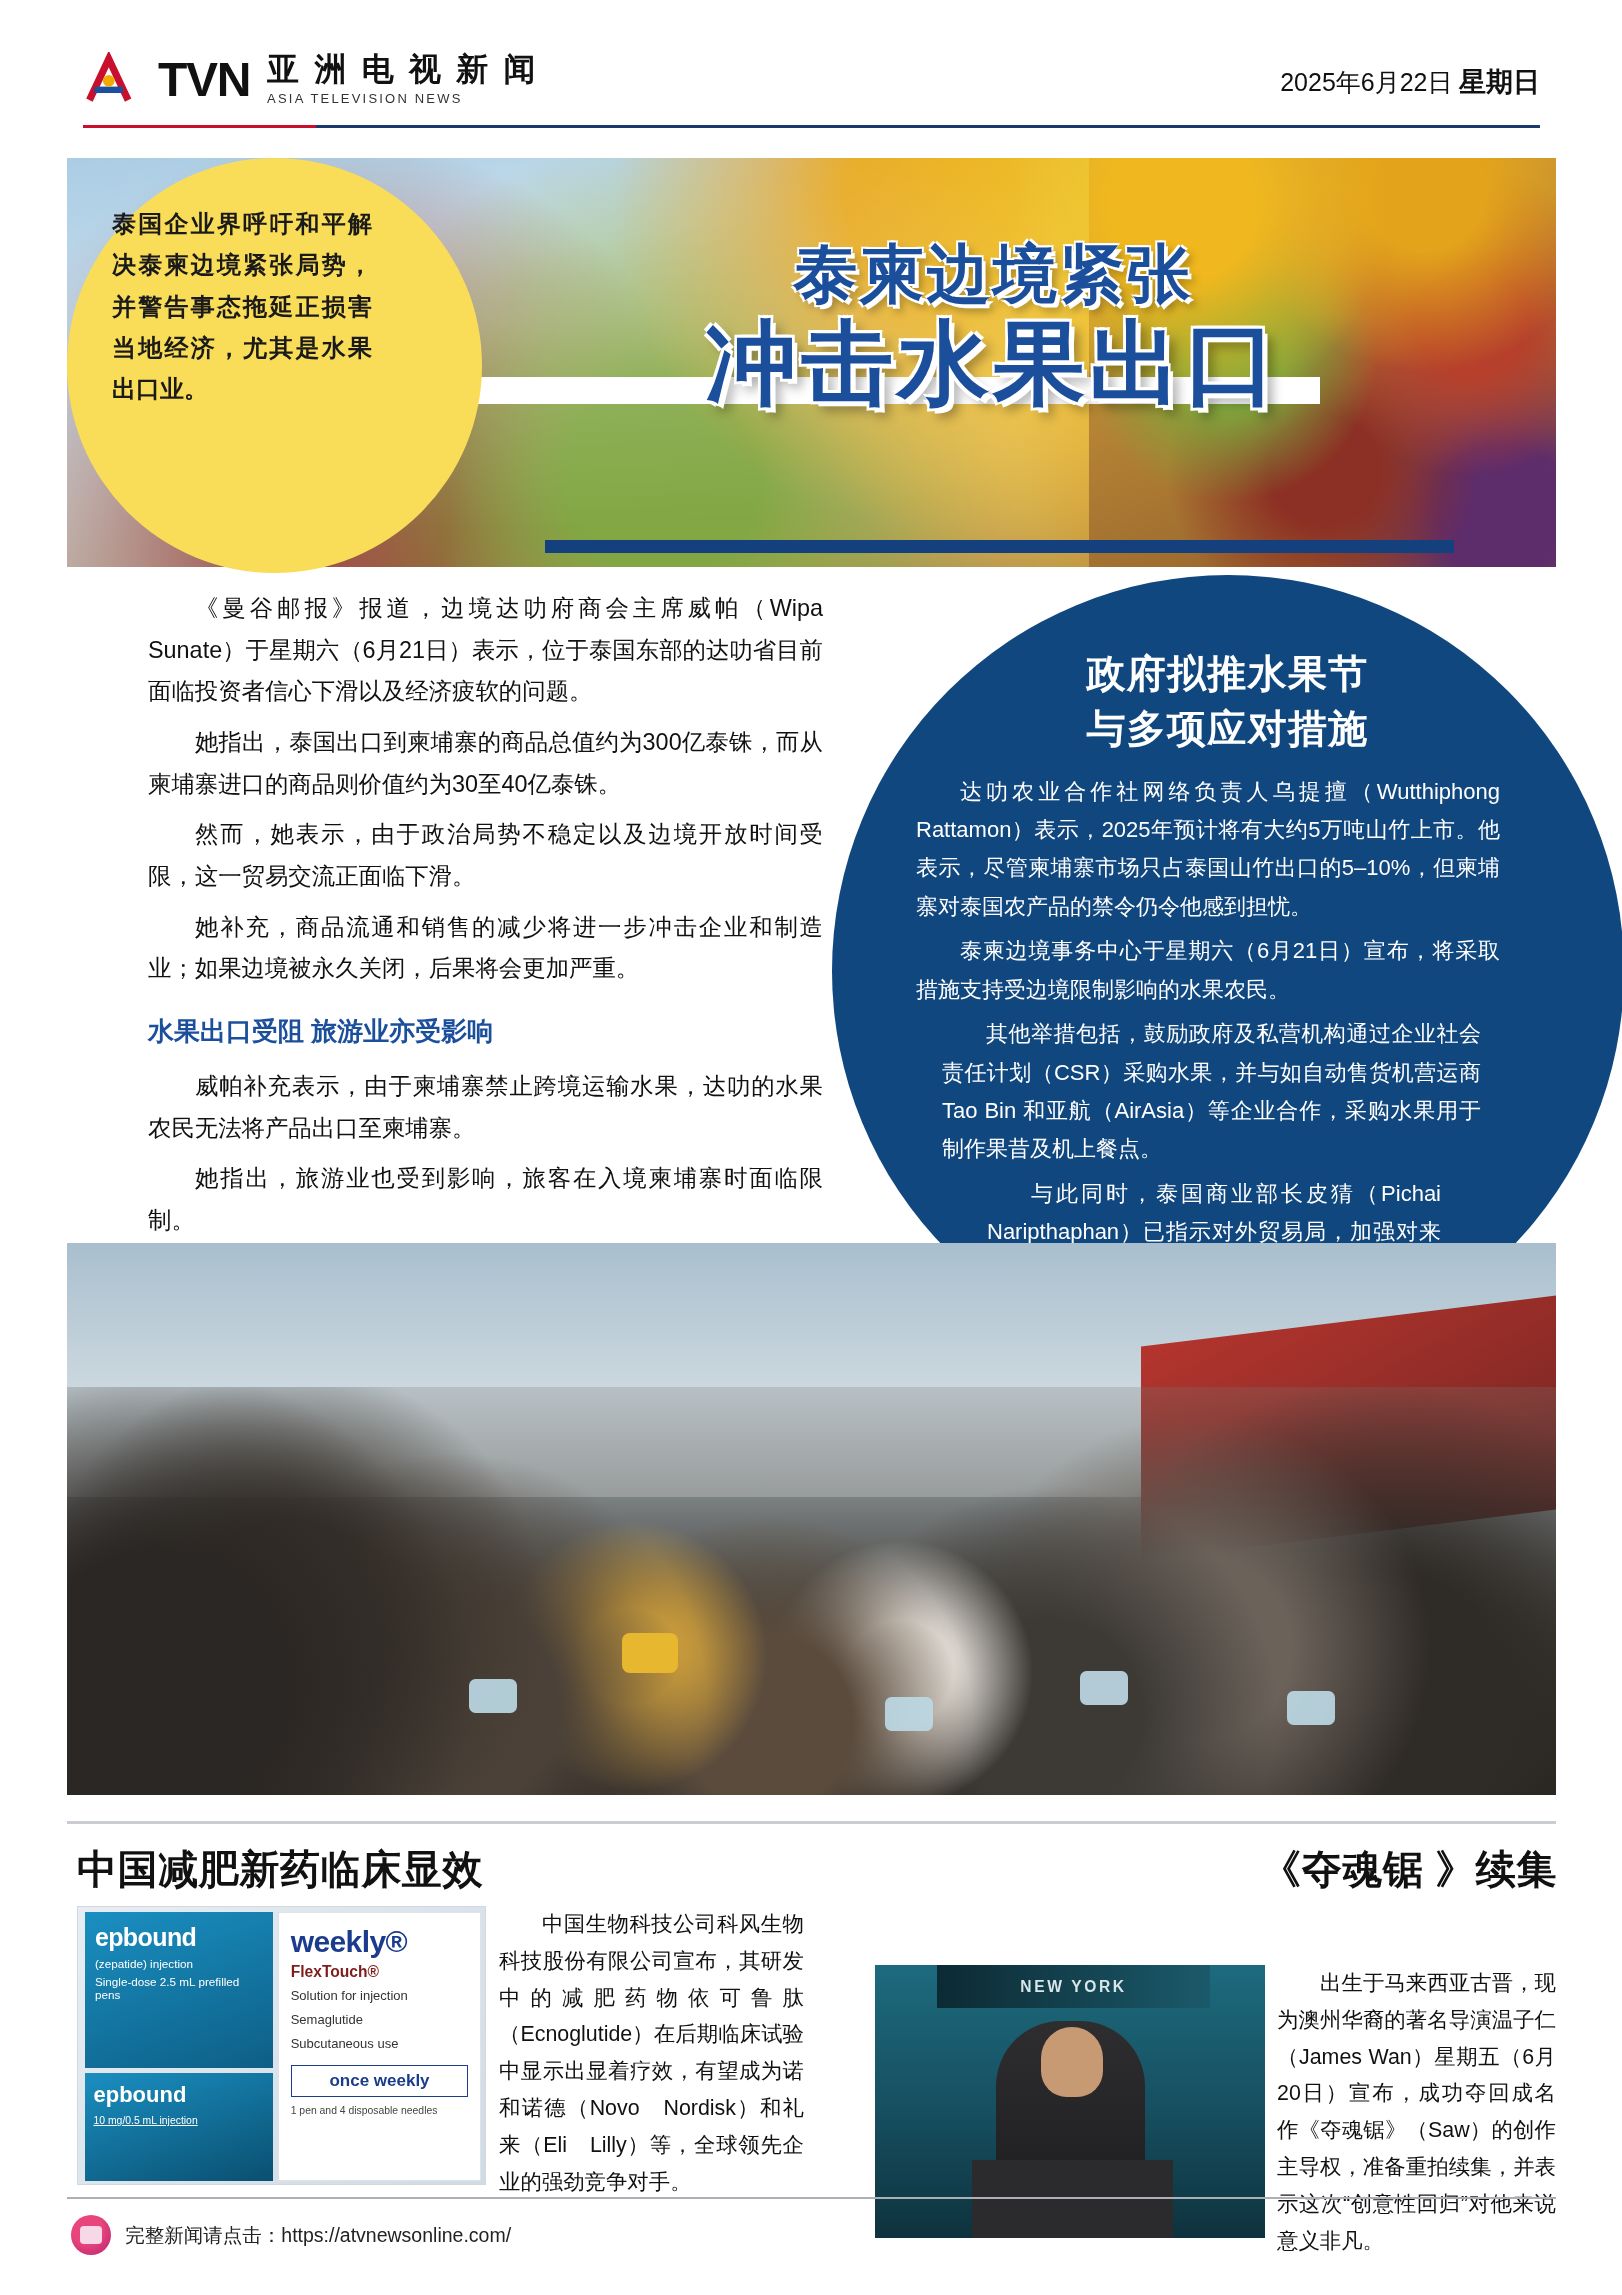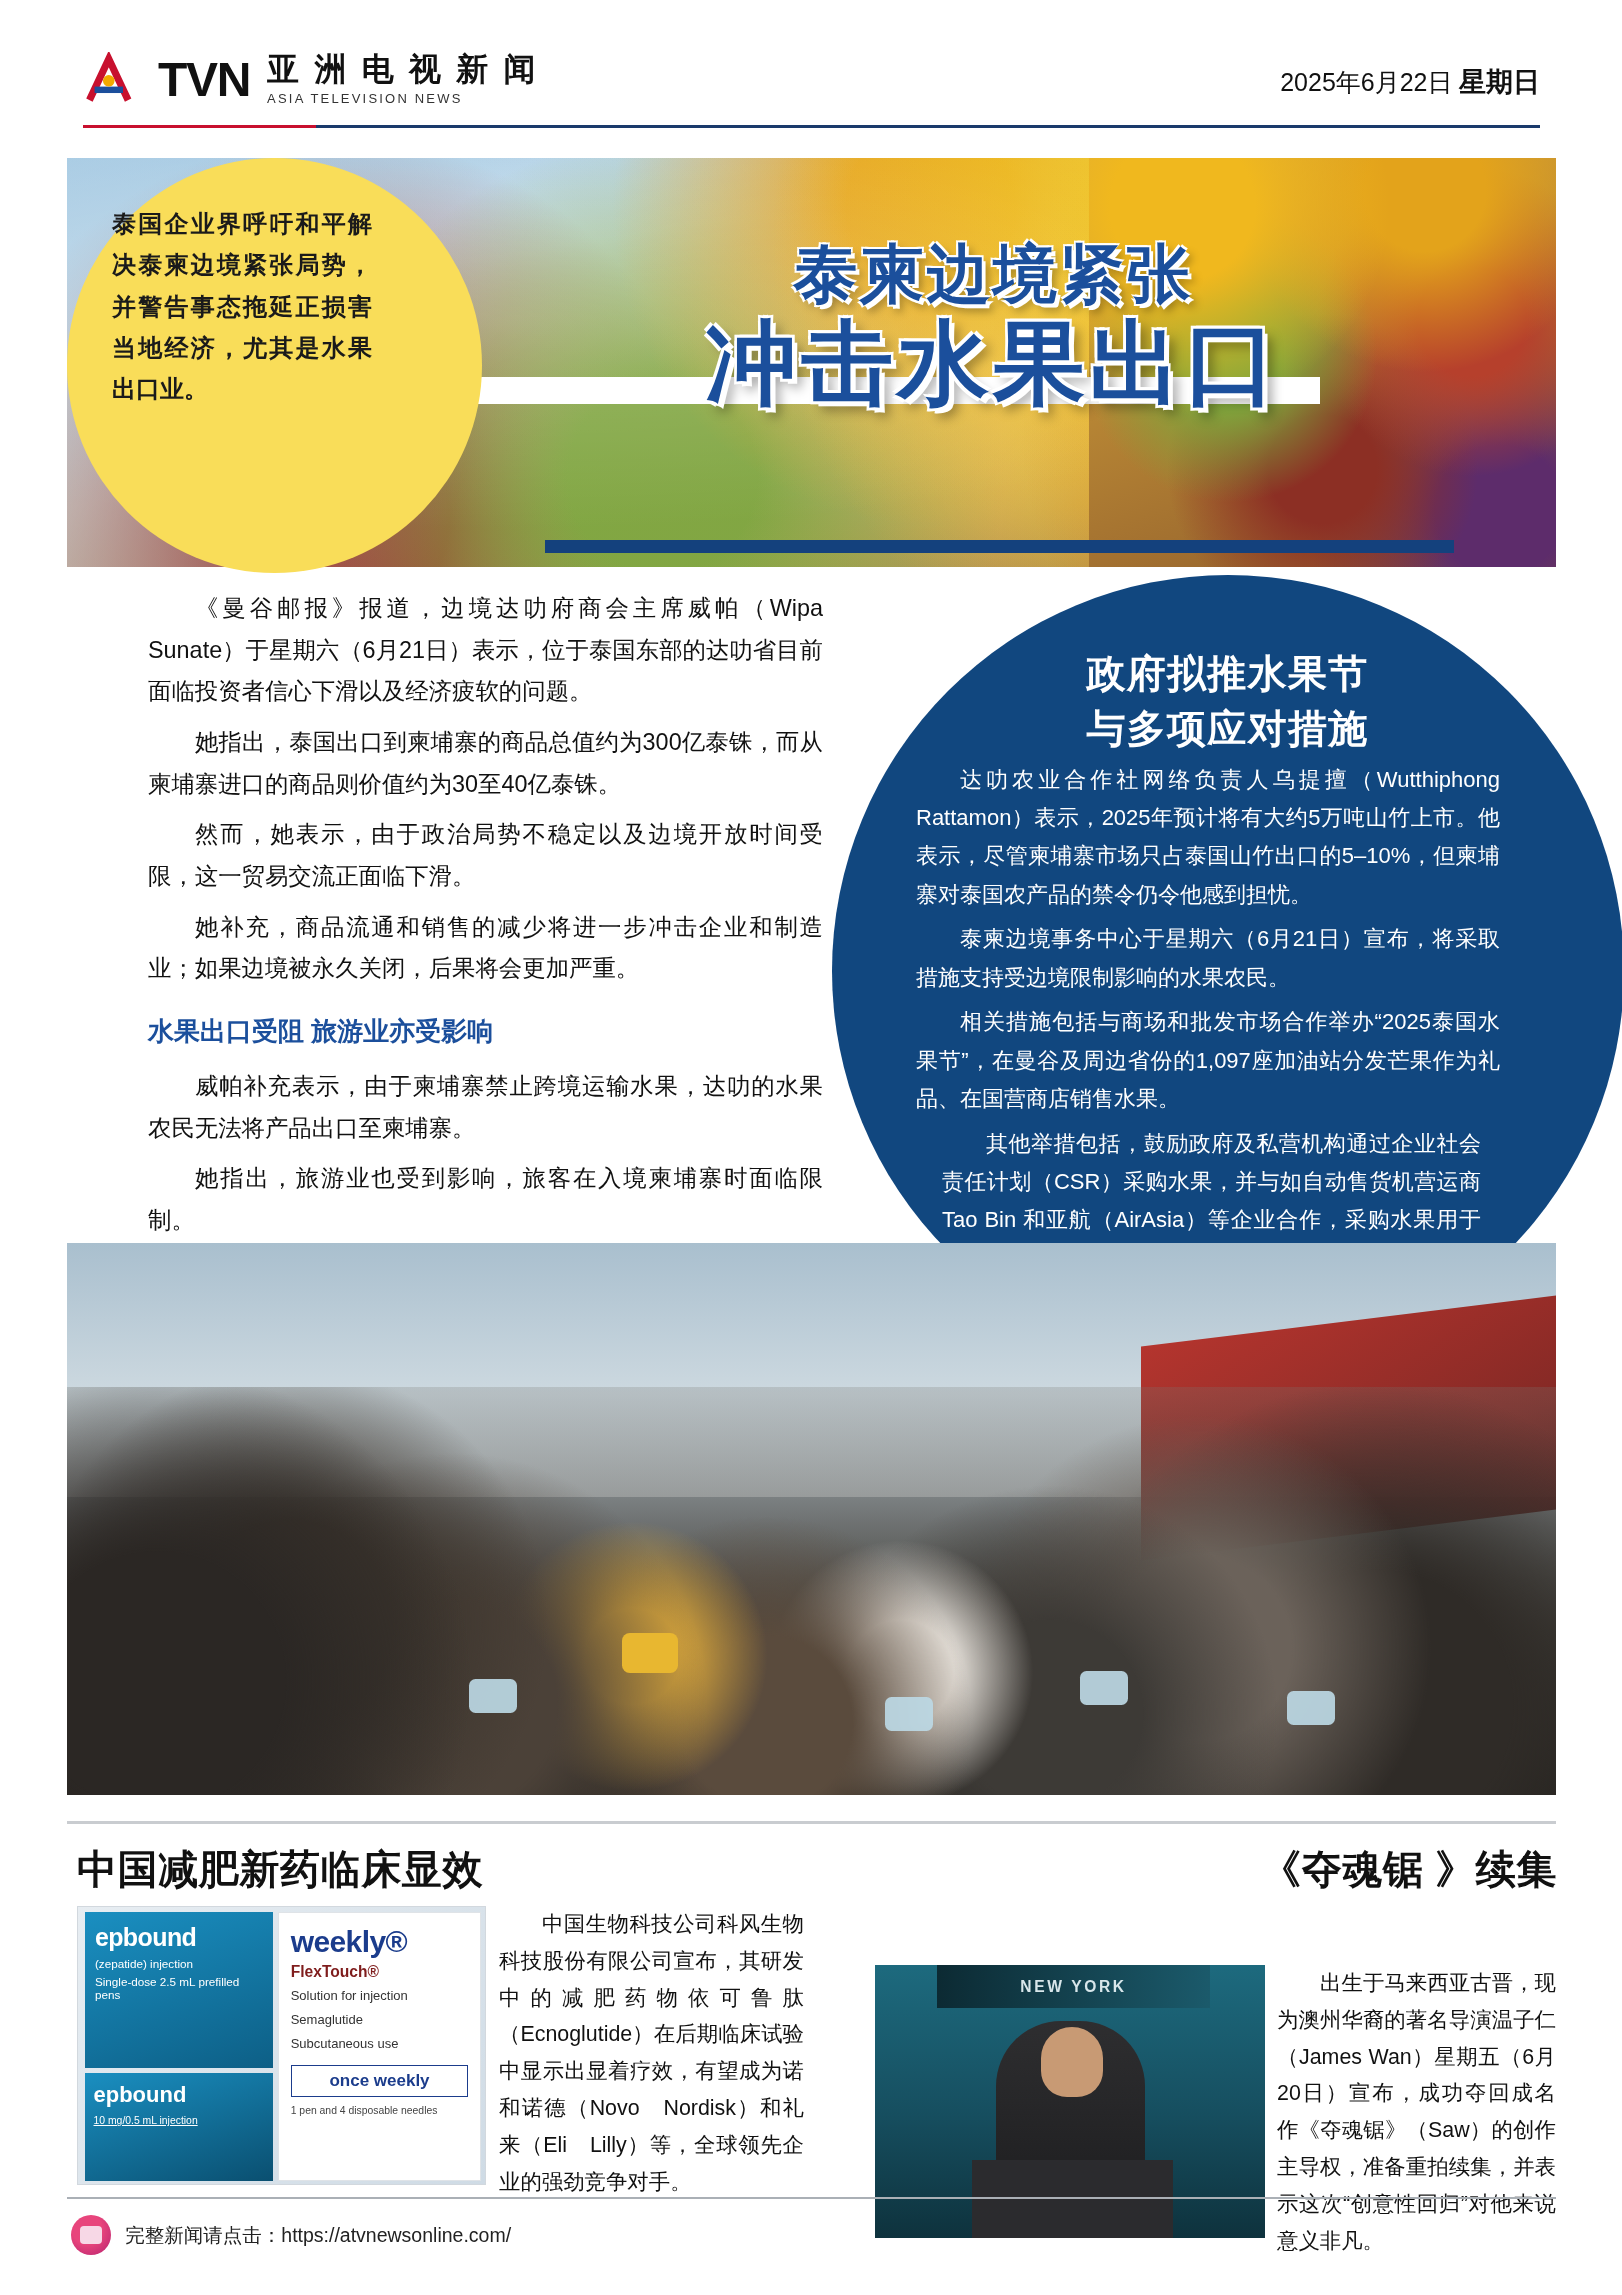--- a/index.html
+++ b/index.html
@@ -152,21 +152,21 @@
     color: #ffffff;
     overflow: hidden;
   }
   #blue-circle-inner {
     position: absolute; left: 84px; top: 71px;
     width: 623px;
   }
   #blue-title {
     text-align: center; font-size: 39px; font-weight: bold;
     letter-spacing: 1.3px; line-height: 1.42;
-    margin-bottom: 4px;
+    margin-bottom: 16px;
   }
   #blue-text { font-size: 22px; line-height: 1.74; text-align: justify; }
   #blue-text p { margin: 0 0 6.5px 0; text-indent: 44px; }
   #blue-text p.narrow1 { width: 584px; }
   #blue-text p.narrow2 { width: 539px; margin-left: 26px; }
   #blue-text p.narrow3 { width: 454px; margin-left: 71px; }
 
   
   #crowd-photo {
     position: absolute; left: 67px; top: 1243px;
@@ -370,21 +370,20 @@
 
   <div id="blue-circle">
     <div id="blue-circle-inner">
       <div id="blue-title">
         <div>政府拟推水果节</div>
         <div>与多项应对措施</div>
       </div>
       <div id="blue-text">
         <p class="narrow1">达叻农业合作社网络负责人乌提擅（Wutthiphong　Rattamon）表示，2025年预计将有大约5万吨山竹上市。他表示，尽管柬埔寨市场只占泰国山竹出口的5–10%，但柬埔寨对泰国农产品的禁令仍令他感到担忧。</p>
         <p class="narrow1">泰柬边境事务中心于星期六（6月21日）宣布，将采取措施支持受边境限制影响的水果农民。</p>
-        <p class="narrow1">相关措施包括与商场和批发市场合作举办“2025泰国水果节”，在曼谷及周边省份的1,097座加油站分发芒果作为礼品、在国营商店销售水果。</p>
         <p class="narrow2">其他举措包括，鼓励政府及私营机构通过企业社会责任计划（CSR）采购水果，并与如自动售货机营运商 Tao Bin 和亚航（AirAsia）等企业合作，采购水果用于制作果昔及机上餐点。</p>
         <p class="narrow3">与此同时，泰国商业部长皮猜（Pichai Naripthaphan）已指示对外贸易局，加强对来自柬埔寨的木薯进口管控，以应对边境紧张局势。他表示，该部还将致力于保护泰国农民利益，并稳定因柬埔寨低品质产品流入而可能波动的本地价格。</p>
       </div>
     </div>
   </div>
 </div>
 
 <div id="crowd-photo">
   <div id="crowd-sky"></div>
   <div id="crowd-red-roof"></div>

